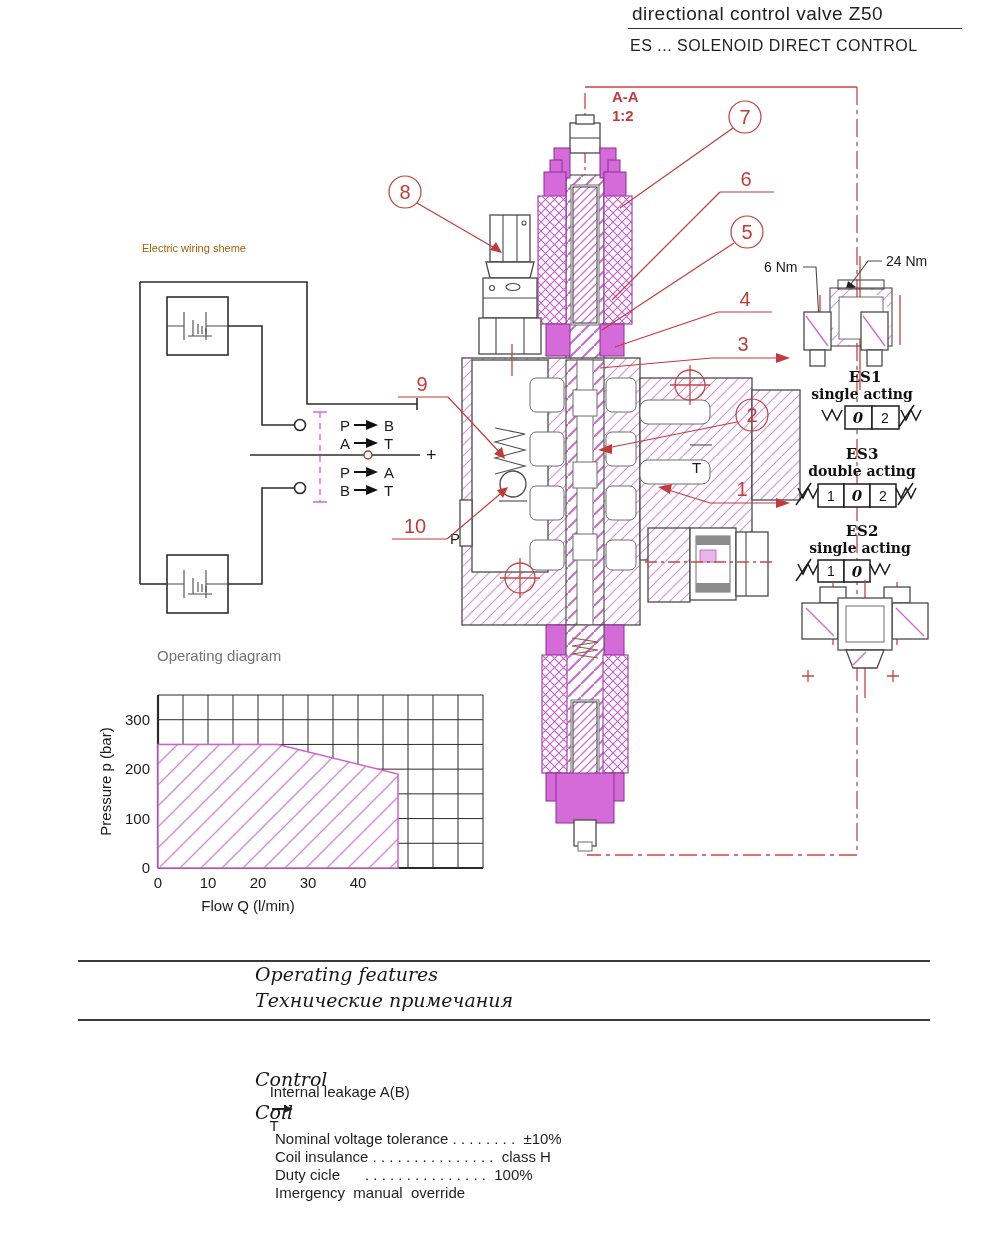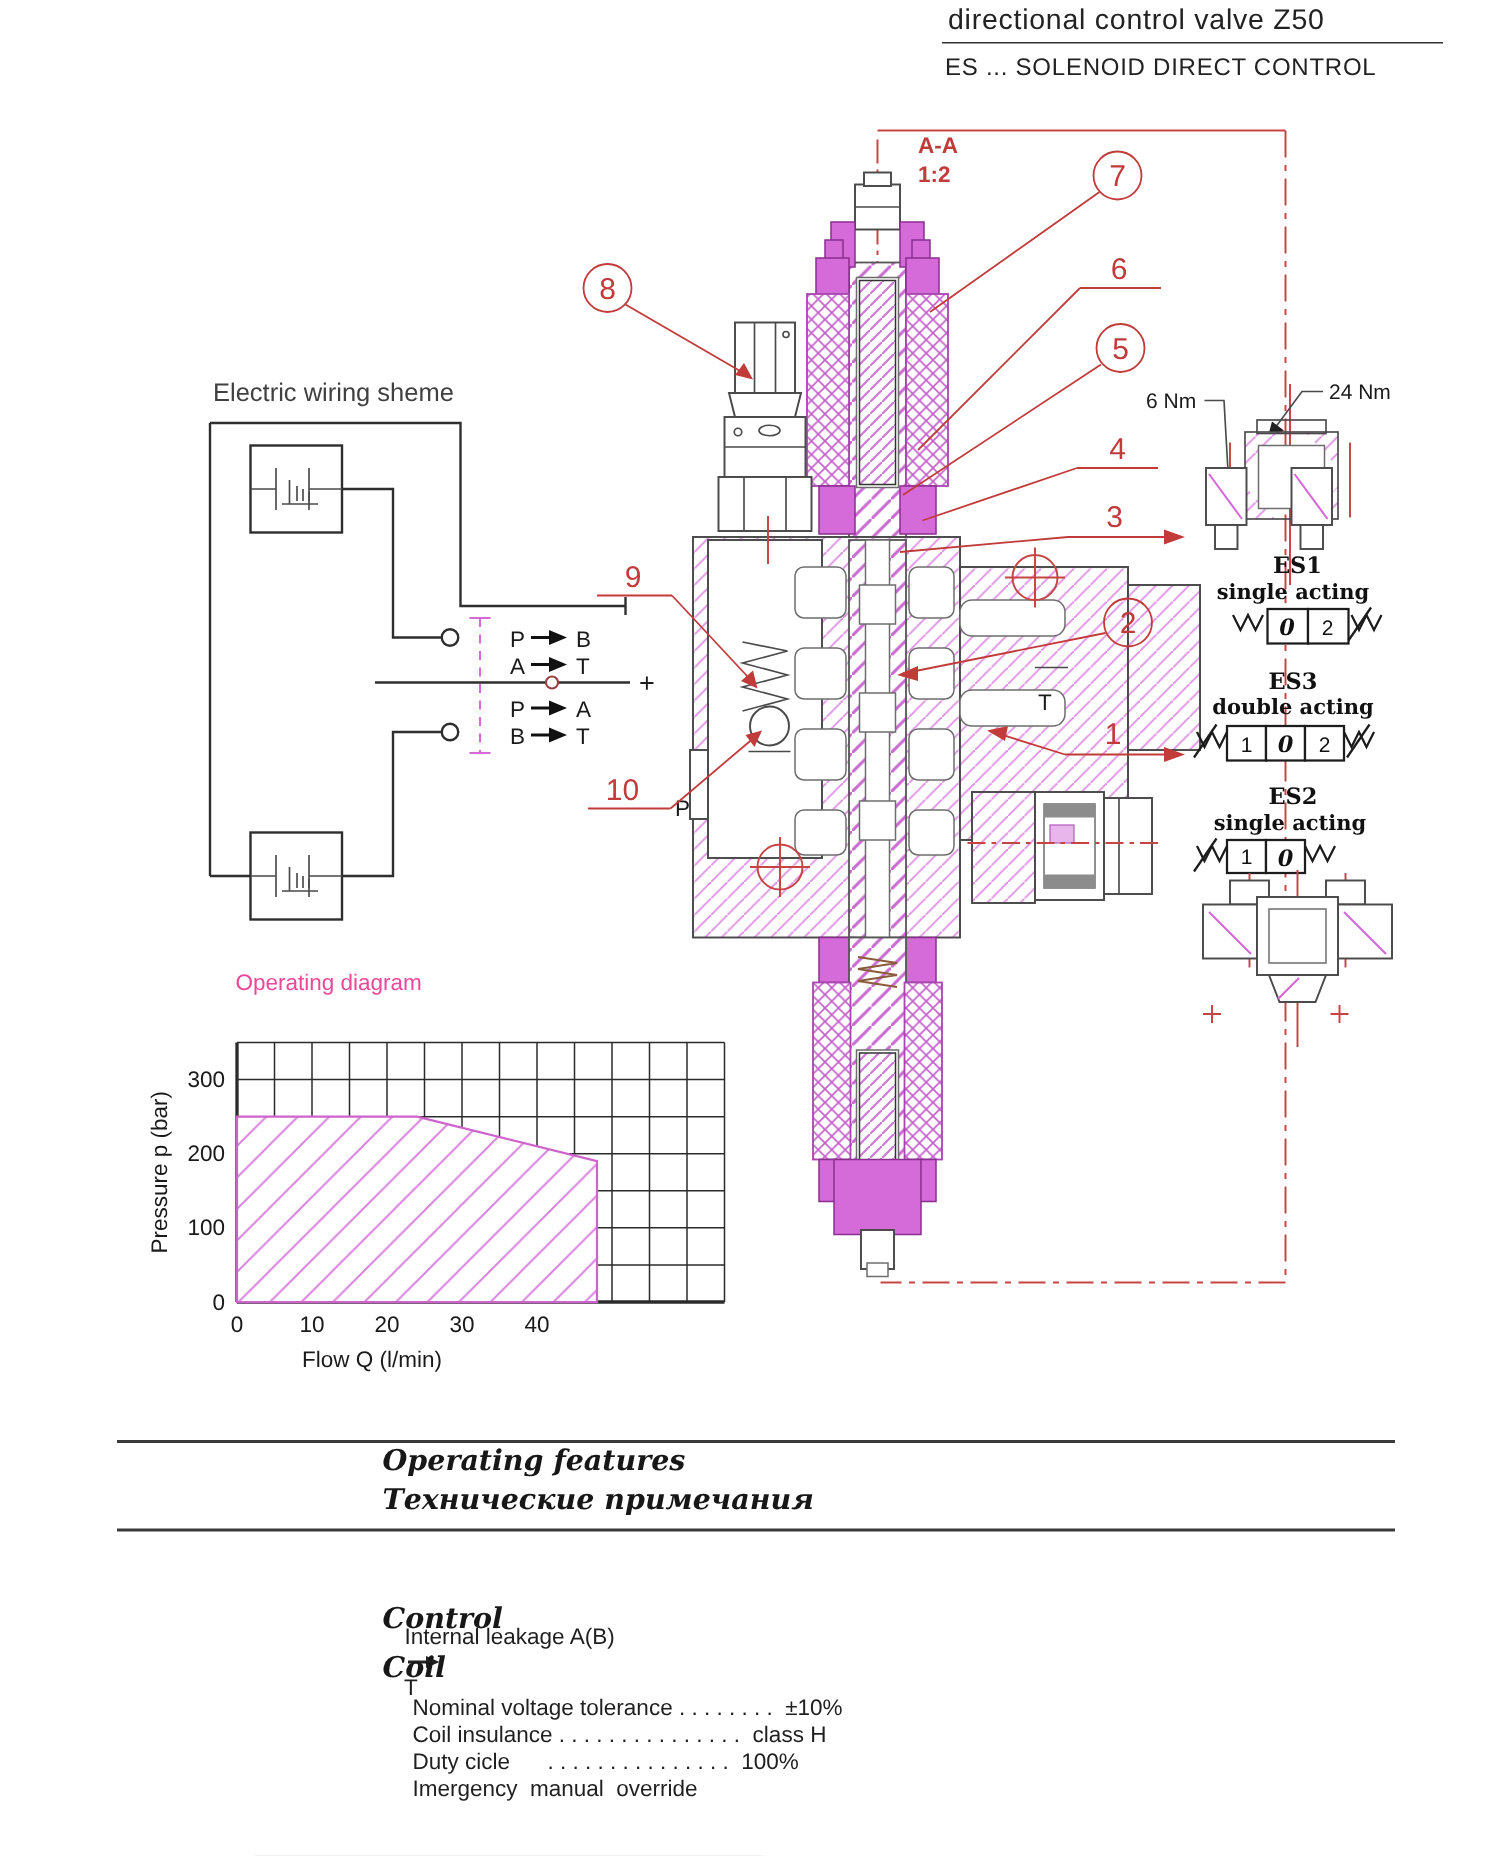--- a/index.html
+++ b/index.html
@@ -6,25 +6,25 @@
   .page {
     position:relative; width:1000px; height:1237px; margin:0 auto;
     background:#ffffff; overflow:hidden;
     font-family:"Liberation Sans", sans-serif; color:#1a1a1a;
   }
   .abs { position:absolute; }
   
   .hdr-title { left:632px; top:3px; font-size:19px; letter-spacing:0.5px; color:#222; }
   .hdr-rule  { left:628px; top:28px; width:334px; border-top:1.6px solid #333; }
   .hdr-sub   { left:630px; top:37px; font-size:16px; letter-spacing:0.5px; color:#222; }
-  .wiring-title { left:142px; top:252px; font-size:17px; color:#404040; }
-  .chart-title  { left:157px; top:647px; font-size:15px; color:#ec4899; }
+  .wiring-title { left:142px; top:242px; font-size:11px; color:#a16207; }
+  .chart-title  { left:157px; top:647px; font-size:15px; color:#737373; }
   
   .rule { left:78px; width:852px; border-top:2.5px solid #3a3a3a; }
-  .serif-h { font-family:"DejaVu Serif", serif; font-weight:bold; font-style:italic; font-size:19px; color:#171717; }
+  .serif-h { font-family:"DejaVu Serif", serif; font-weight:normal; font-style:italic; font-size:19px; color:#171717; }
   .body-t  { font-size:15px; color:#1f1f1f; white-space:pre; }
   .spec-line { line-height:18px; }
   svg text { user-select:none; }
   .t15  { font:15px "Liberation Sans", sans-serif; fill:#1a1a1a; }
   .t14  { font:14px "Liberation Sans", sans-serif; fill:#1a1a1a; }
   .redt { font:15px "Liberation Sans", sans-serif; fill:#c23b3b; font-weight:bold; }
   .callt{ font:20px "Liberation Sans", sans-serif; fill:#c23b3b; }
   .sertitle { font:bold 15px "DejaVu Serif", serif; fill:#111; }
   .sersub   { font:bold 14px "DejaVu Serif", serif; fill:#111; }
   .digit    { font:14px "Liberation Sans", sans-serif; fill:#111; }

